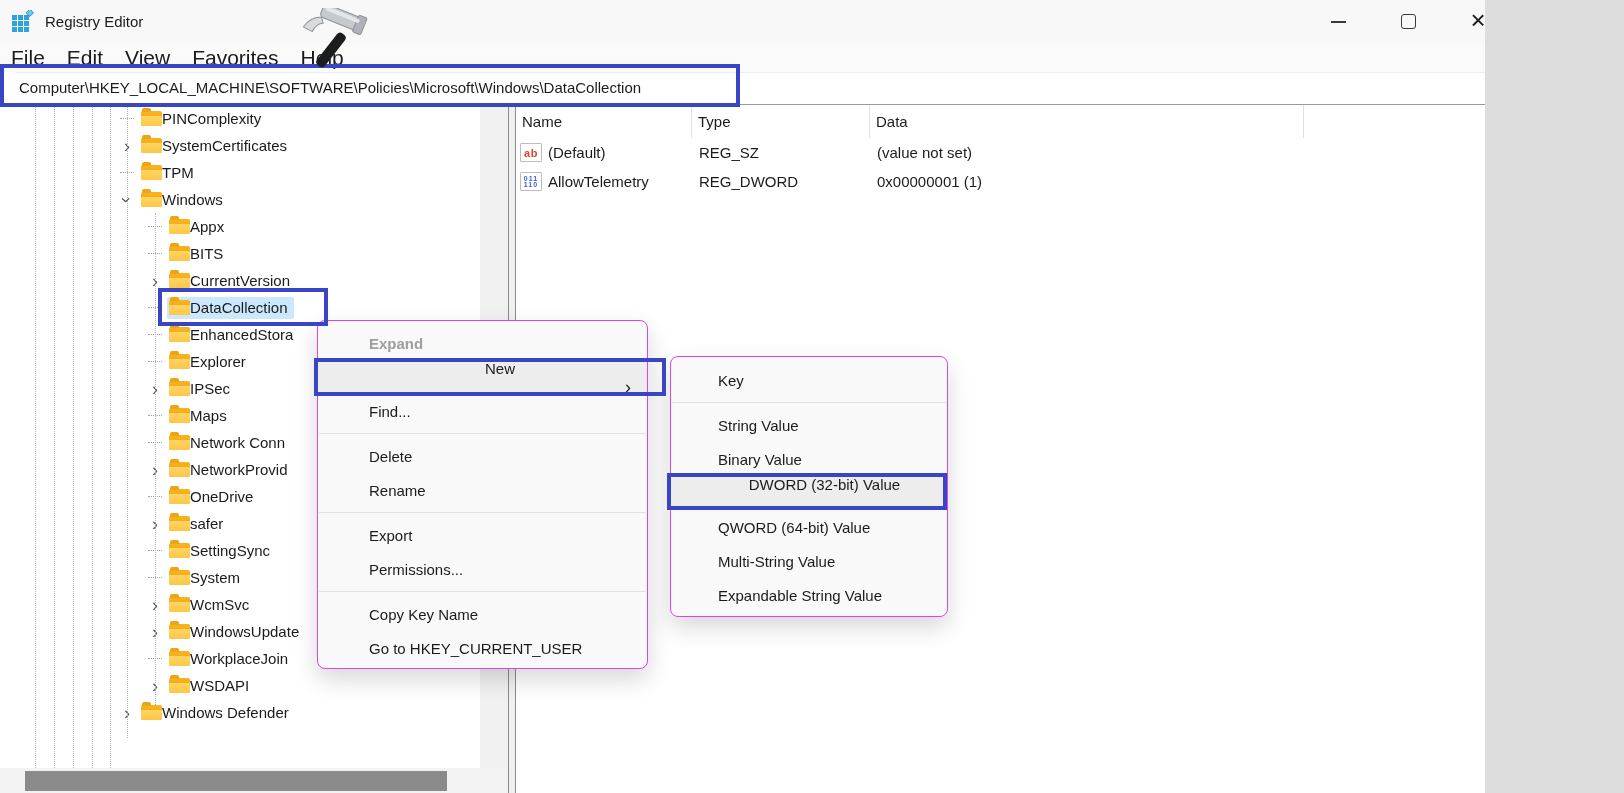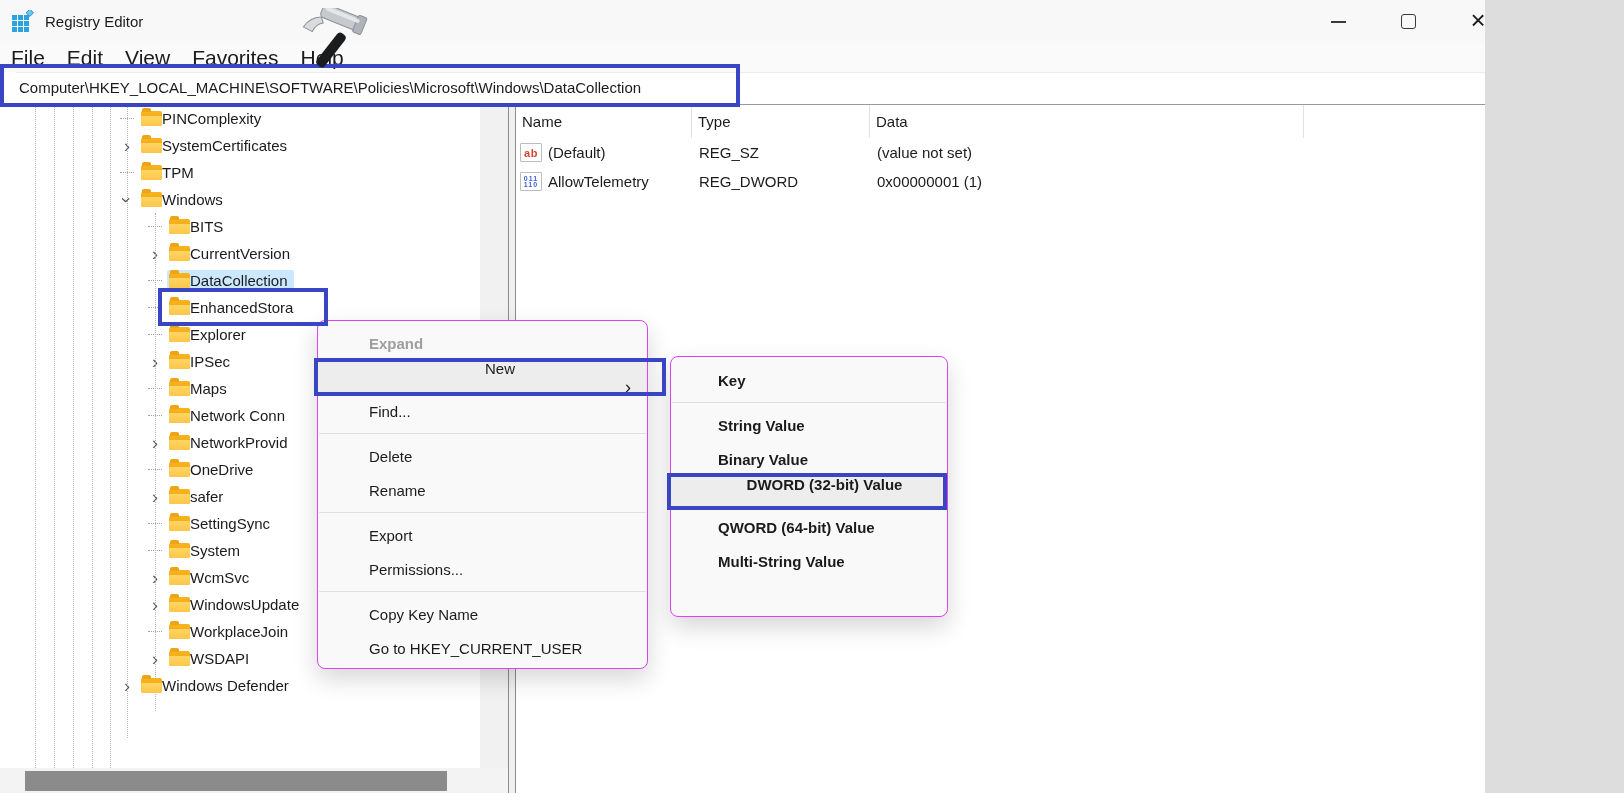--- a/index.html
+++ b/index.html
@@ -60,21 +60,21 @@
   .vicon.ab{color:#d1482c;font-size:11px;letter-spacing:0.5px;}
   .vicon.dw{color:#3a5fd2;font-size:7px;line-height:6px;letter-spacing:1px;}
   .vicon.dw i{font-style:normal;display:block;}
 
   
   .popup{position:absolute;background:#f9f9f9;border:1px solid #d946ef;border-radius:8px;
     box-shadow:0 10px 24px rgba(0,0,0,0.16);font-size:15px;box-sizing:border-box;z-index:5;}
   .cmenu{left:317px;top:320px;width:331px;height:349px;padding:5px 0;}
   .smenu{left:670px;top:356px;width:278px;height:261px;padding:6px 0;}
   .cmi{height:34px;display:flex;align-items:center;padding:0 16px 0 51px;}
-  .smenu .cmi{padding-left:47px;font-weight:bold;}
+  .smenu .cmi{padding-left:47px;}
   .cmi.dis{color:#9e9e9e;font-weight:bold;}
   .cmi.hl{background:#ededed;flex-direction:column;}
   .arrow{margin-left:auto;font-size:18px;color:#1b1b1b;}
   .msep{height:1px;background:#e0e0e0;margin:5px 1px;}
 
   
   .hscroll{position:absolute;left:0;top:768px;width:516px;height:25px;background:#f3f3f3;z-index:1;}
   .hthumb{position:absolute;left:25px;top:3px;width:422px;height:20px;background:#8b8b8b;}
 
   
@@ -164,20 +164,27 @@
           <span class="chev exp">›</span>
           <span class="content">
             <span class="folder"></span>
             <span class="lbl">Windows</span>
           </span>
         </div>
         <div class="trow lv2">
           <span class="stub"></span>
           <span class="content">
             <span class="folder"></span>
+            <span class="lbl">Appx</span>
+          </span>
+        </div>
+        <div class="trow lv2">
+          <span class="stub"></span>
+          <span class="content">
+            <span class="folder"></span>
             <span class="lbl">BITS</span>
           </span>
         </div>
         <div class="trow lv2">
           <span class="chev">›</span>
           <span class="content">
             <span class="folder"></span>
             <span class="lbl">CurrentVersion</span>
           </span>
         </div>
@@ -381,20 +388,23 @@
       </div>
       <div class="cmi hl">
         <span>DWORD (32-bit) Value</span>
       </div>
       <div class="cmi">
         <span>QWORD (64-bit) Value</span>
       </div>
       <div class="cmi">
         <span>Multi-String Value</span>
       </div>
+      <div class="cmi">
+        <span>Expandable String Value</span>
+      </div>
     </div>
 
   <div class="abox abox-address" style="top:64px"></div>
   <div class="abox abox-dc"></div>
   <div class="abox abox-new"></div>
   <div class="abox abox-dword"></div>
 
   <svg class="hammer" width="80" height="62" viewBox="0 0 80 62">
     <rect x="31" y="22" width="10" height="40" rx="4" transform="rotate(38 36 42)" fill="#1b1c1e"></rect>
     <g transform="rotate(22 52 15)">

